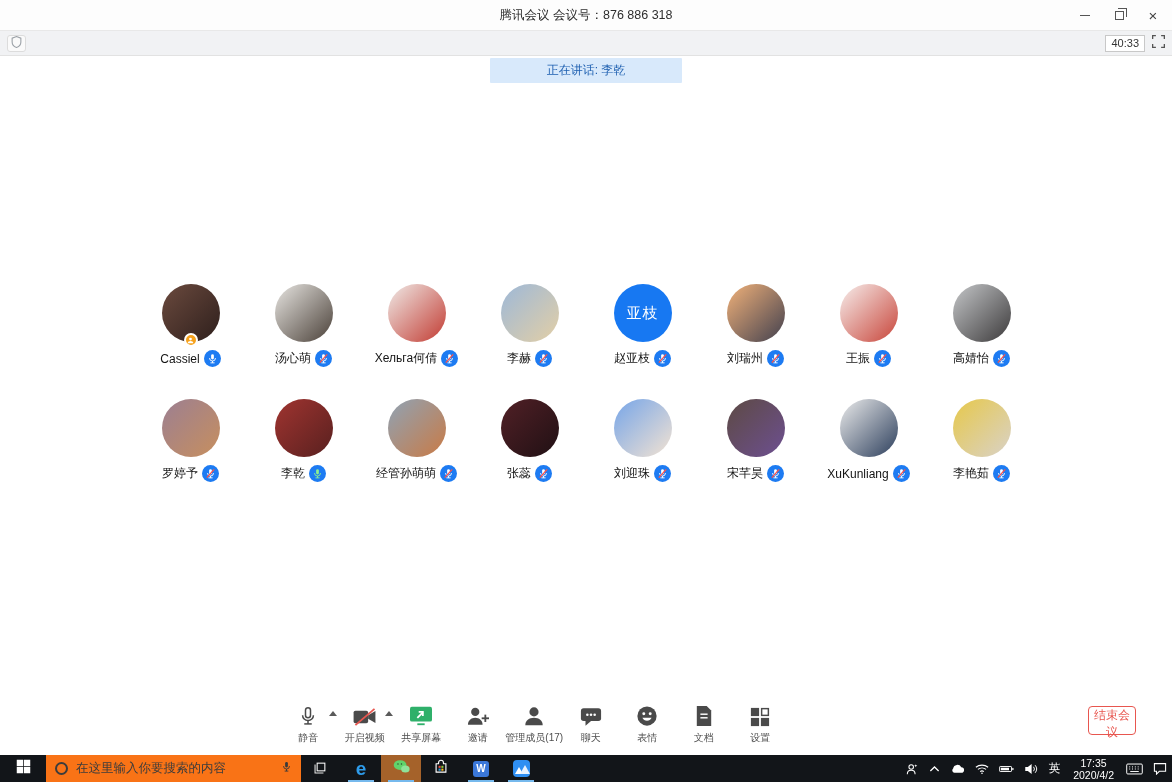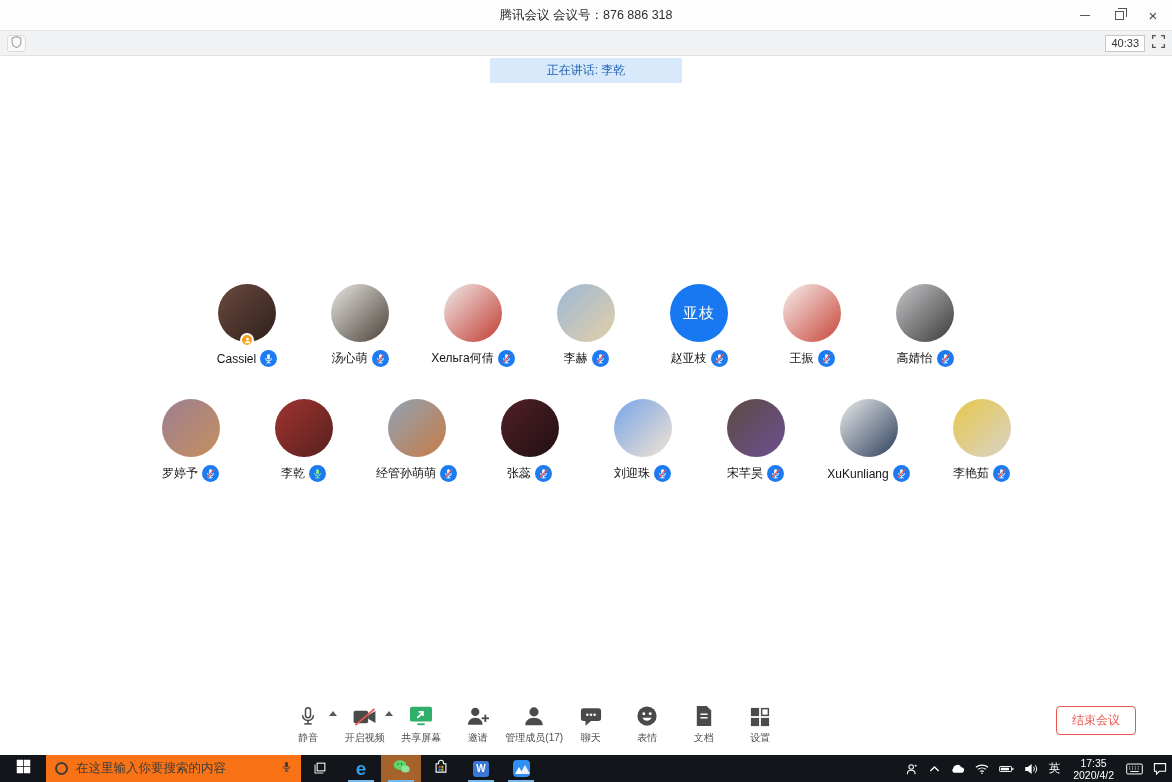--- a/index.html
+++ b/index.html
@@ -51,21 +51,21 @@
 
   
   .toolbar { position:absolute; bottom:0; left:0; right:0; height:58px; background:#fff; }
   .tools { position:absolute; left:280px; top:5px; display:flex; }
   .tool { width:56.5px; position:relative; display:flex; flex-direction:column; align-items:center; cursor:pointer; }
   .tool-icon { height:25px; display:flex; align-items:flex-end; justify-content:center; }
   .tool-label { margin-top:4px; font-size:10px; color:#4e4e4e; white-space:nowrap; }
   .caret { position:absolute; right:0px; top:9px; width:0; height:0;
            border-left:4px solid transparent; border-right:4px solid transparent;
            border-bottom:5px solid #5a5a5a; }
-  .end-btn { position:absolute; right:36px; top:9px; width:80px; height:29px;
+  .end-btn { position:absolute; right:36px; top:9px; width:48px; height:29px;
            border:1px solid #e8564f; color:#e8564f; background:#fff; border-radius:4px;
            font-size:12px; font-family:inherit; cursor:pointer; }
 
   
   .taskbar { height:27px; background:#121519; display:flex; align-items:stretch; }
   .tb-start { width:46px; display:flex; align-items:center; justify-content:center; }
   .tb-search { width:255px; background:#f97316; display:flex; align-items:center; padding:0 9px; gap:8px; }
   .cortana-ring { width:13px; height:13px; border:2px solid #3c3c3c; border-radius:50%; flex:0 0 13px; }
   .tb-search-text { flex:1; font-size:12.5px; color:#3c3c3c; white-space:nowrap; overflow:hidden; }
   .tb-app { width:40px; display:flex; align-items:center; justify-content:center; position:relative; }
@@ -203,20 +203,35 @@
                 <rect x="9" y="2.5" width="6" height="11.5" rx="3" fill="#fff"></rect>
                 <path d="M5.5 11a6.5 6.5 0 0 0 13 0" fill="none" stroke="#fff" stroke-width="2"></path>
                 <line x1="12" y1="17.5" x2="12" y2="21.5" stroke="#fff" stroke-width="2"></line>
                 <line x1="7.5" y1="21.5" x2="16.5" y2="21.5" stroke="#fff" stroke-width="2"></line>
                 <line x1="4" y1="21" x2="20" y2="3" stroke="#ff5148" stroke-width="2.8"></line>
               </svg>
             </span>
           </div>
         </div>
         <div class="p-cell">
+          <div class="avatar" style="background: linear-gradient(135deg, rgb(242, 178, 122) 0%, rgb(66, 64, 78) 100%);"></div>
+          <div class="name-row">
+            <span class="p-name">刘瑞州</span>
+            <span class="mic-badge">
+              <svg width="11" height="11" viewBox="0 0 24 24">
+                <rect x="9" y="2.5" width="6" height="11.5" rx="3" fill="#fff"></rect>
+                <path d="M5.5 11a6.5 6.5 0 0 0 13 0" fill="none" stroke="#fff" stroke-width="2"></path>
+                <line x1="12" y1="17.5" x2="12" y2="21.5" stroke="#fff" stroke-width="2"></line>
+                <line x1="7.5" y1="21.5" x2="16.5" y2="21.5" stroke="#fff" stroke-width="2"></line>
+                <line x1="4" y1="21" x2="20" y2="3" stroke="#ff5148" stroke-width="2.8"></line>
+              </svg>
+            </span>
+          </div>
+        </div>
+        <div class="p-cell">
           <div class="avatar" style="background: linear-gradient(135deg, rgb(247, 239, 237) 0%, rgb(200, 69, 58) 100%);"></div>
           <div class="name-row">
             <span class="p-name">王振</span>
             <span class="mic-badge">
               <svg width="11" height="11" viewBox="0 0 24 24">
                 <rect x="9" y="2.5" width="6" height="11.5" rx="3" fill="#fff"></rect>
                 <path d="M5.5 11a6.5 6.5 0 0 0 13 0" fill="none" stroke="#fff" stroke-width="2"></path>
                 <line x1="12" y1="17.5" x2="12" y2="21.5" stroke="#fff" stroke-width="2"></line>
                 <line x1="7.5" y1="21.5" x2="16.5" y2="21.5" stroke="#fff" stroke-width="2"></line>
                 <line x1="4" y1="21" x2="20" y2="3" stroke="#ff5148" stroke-width="2.8"></line>

